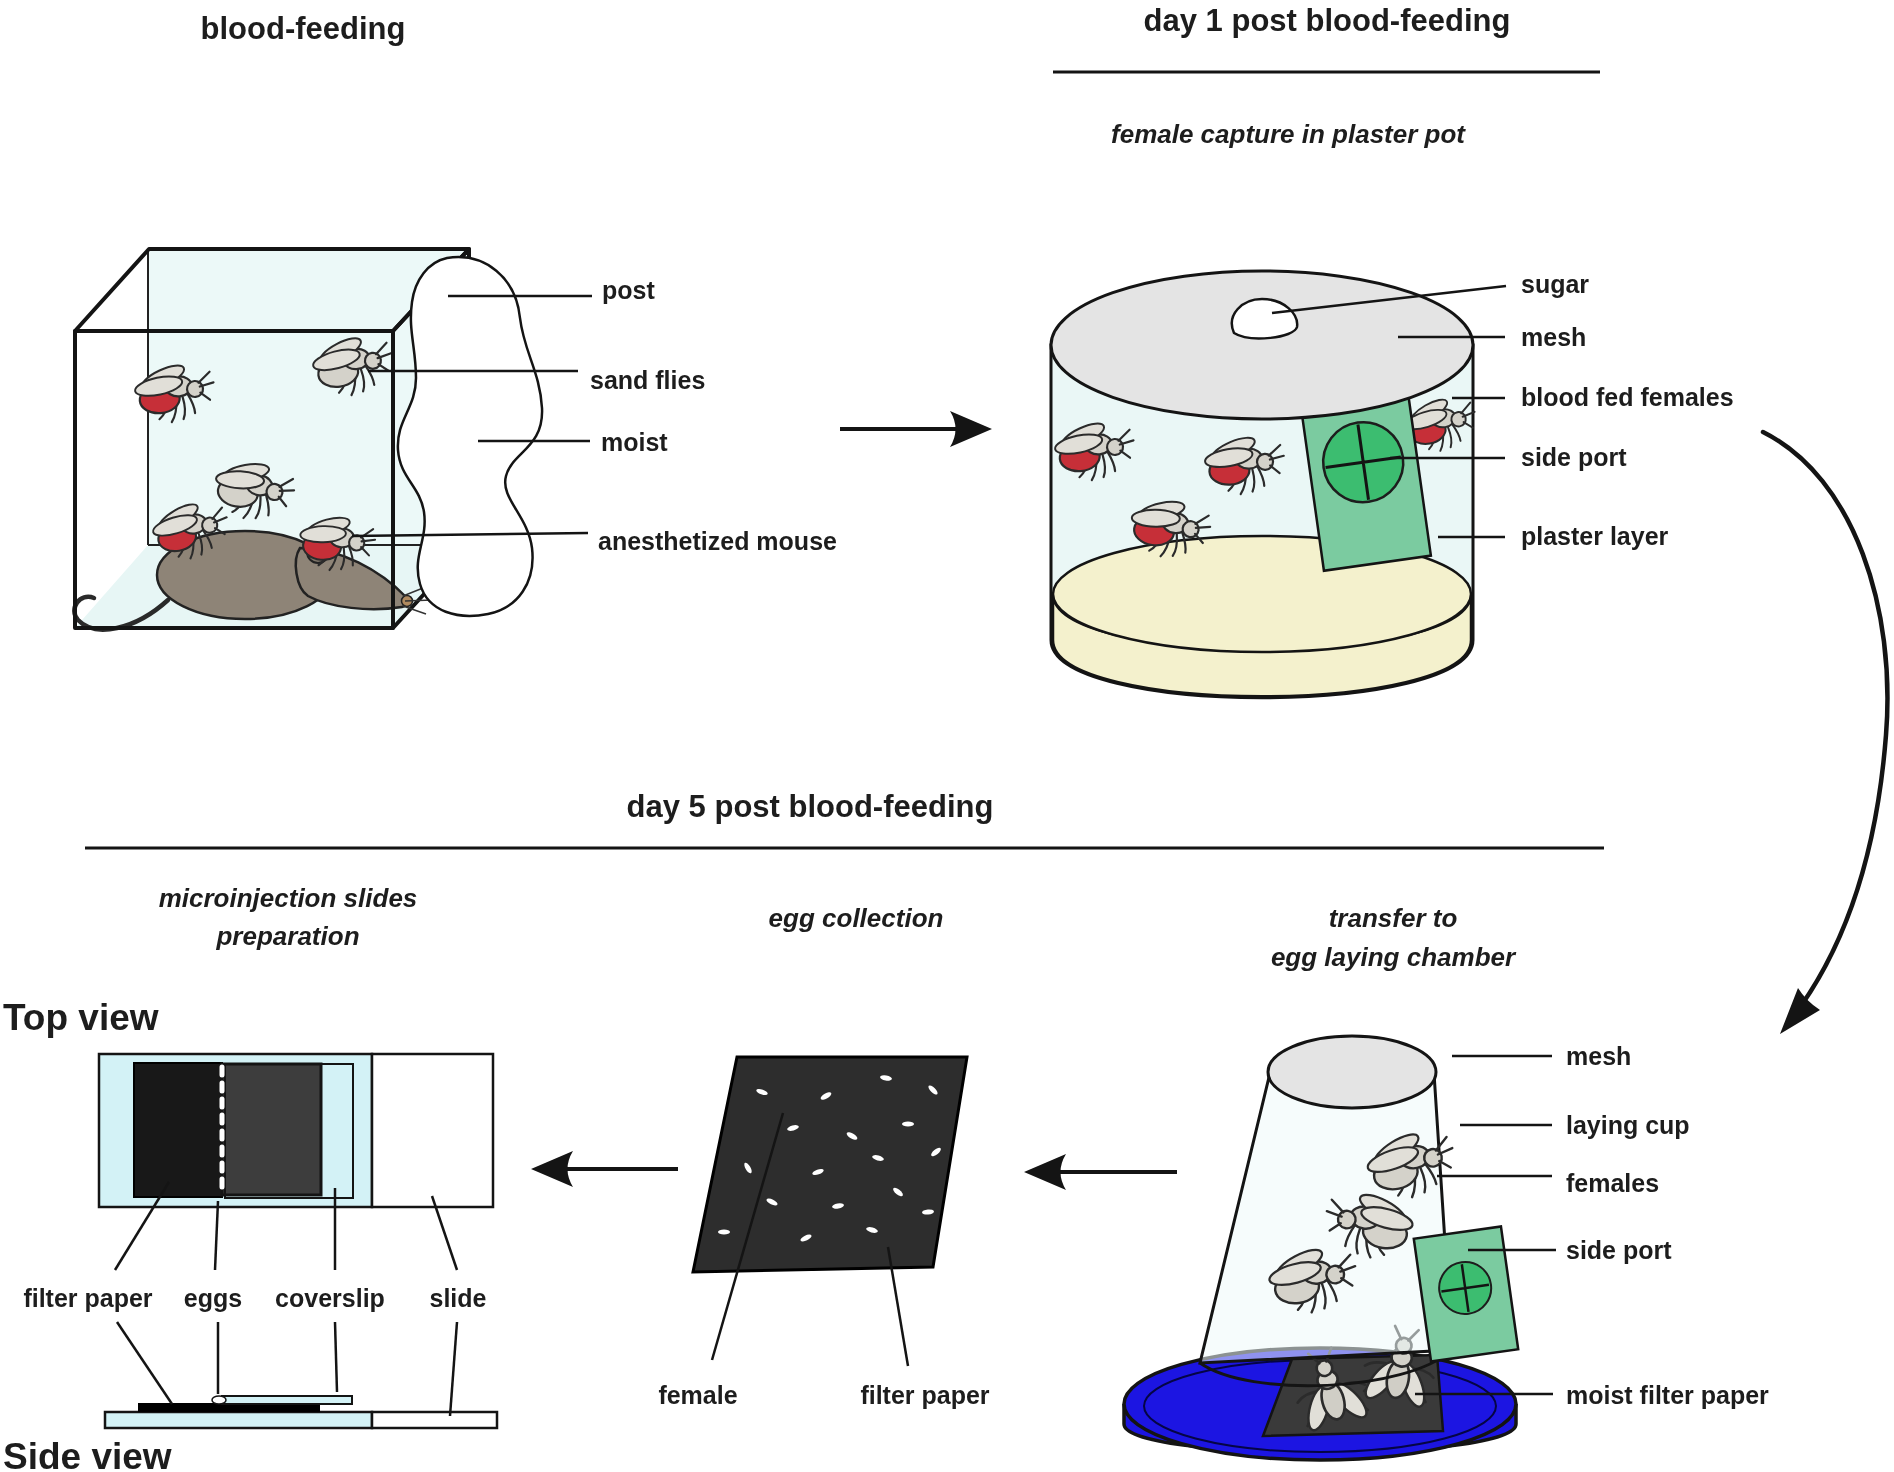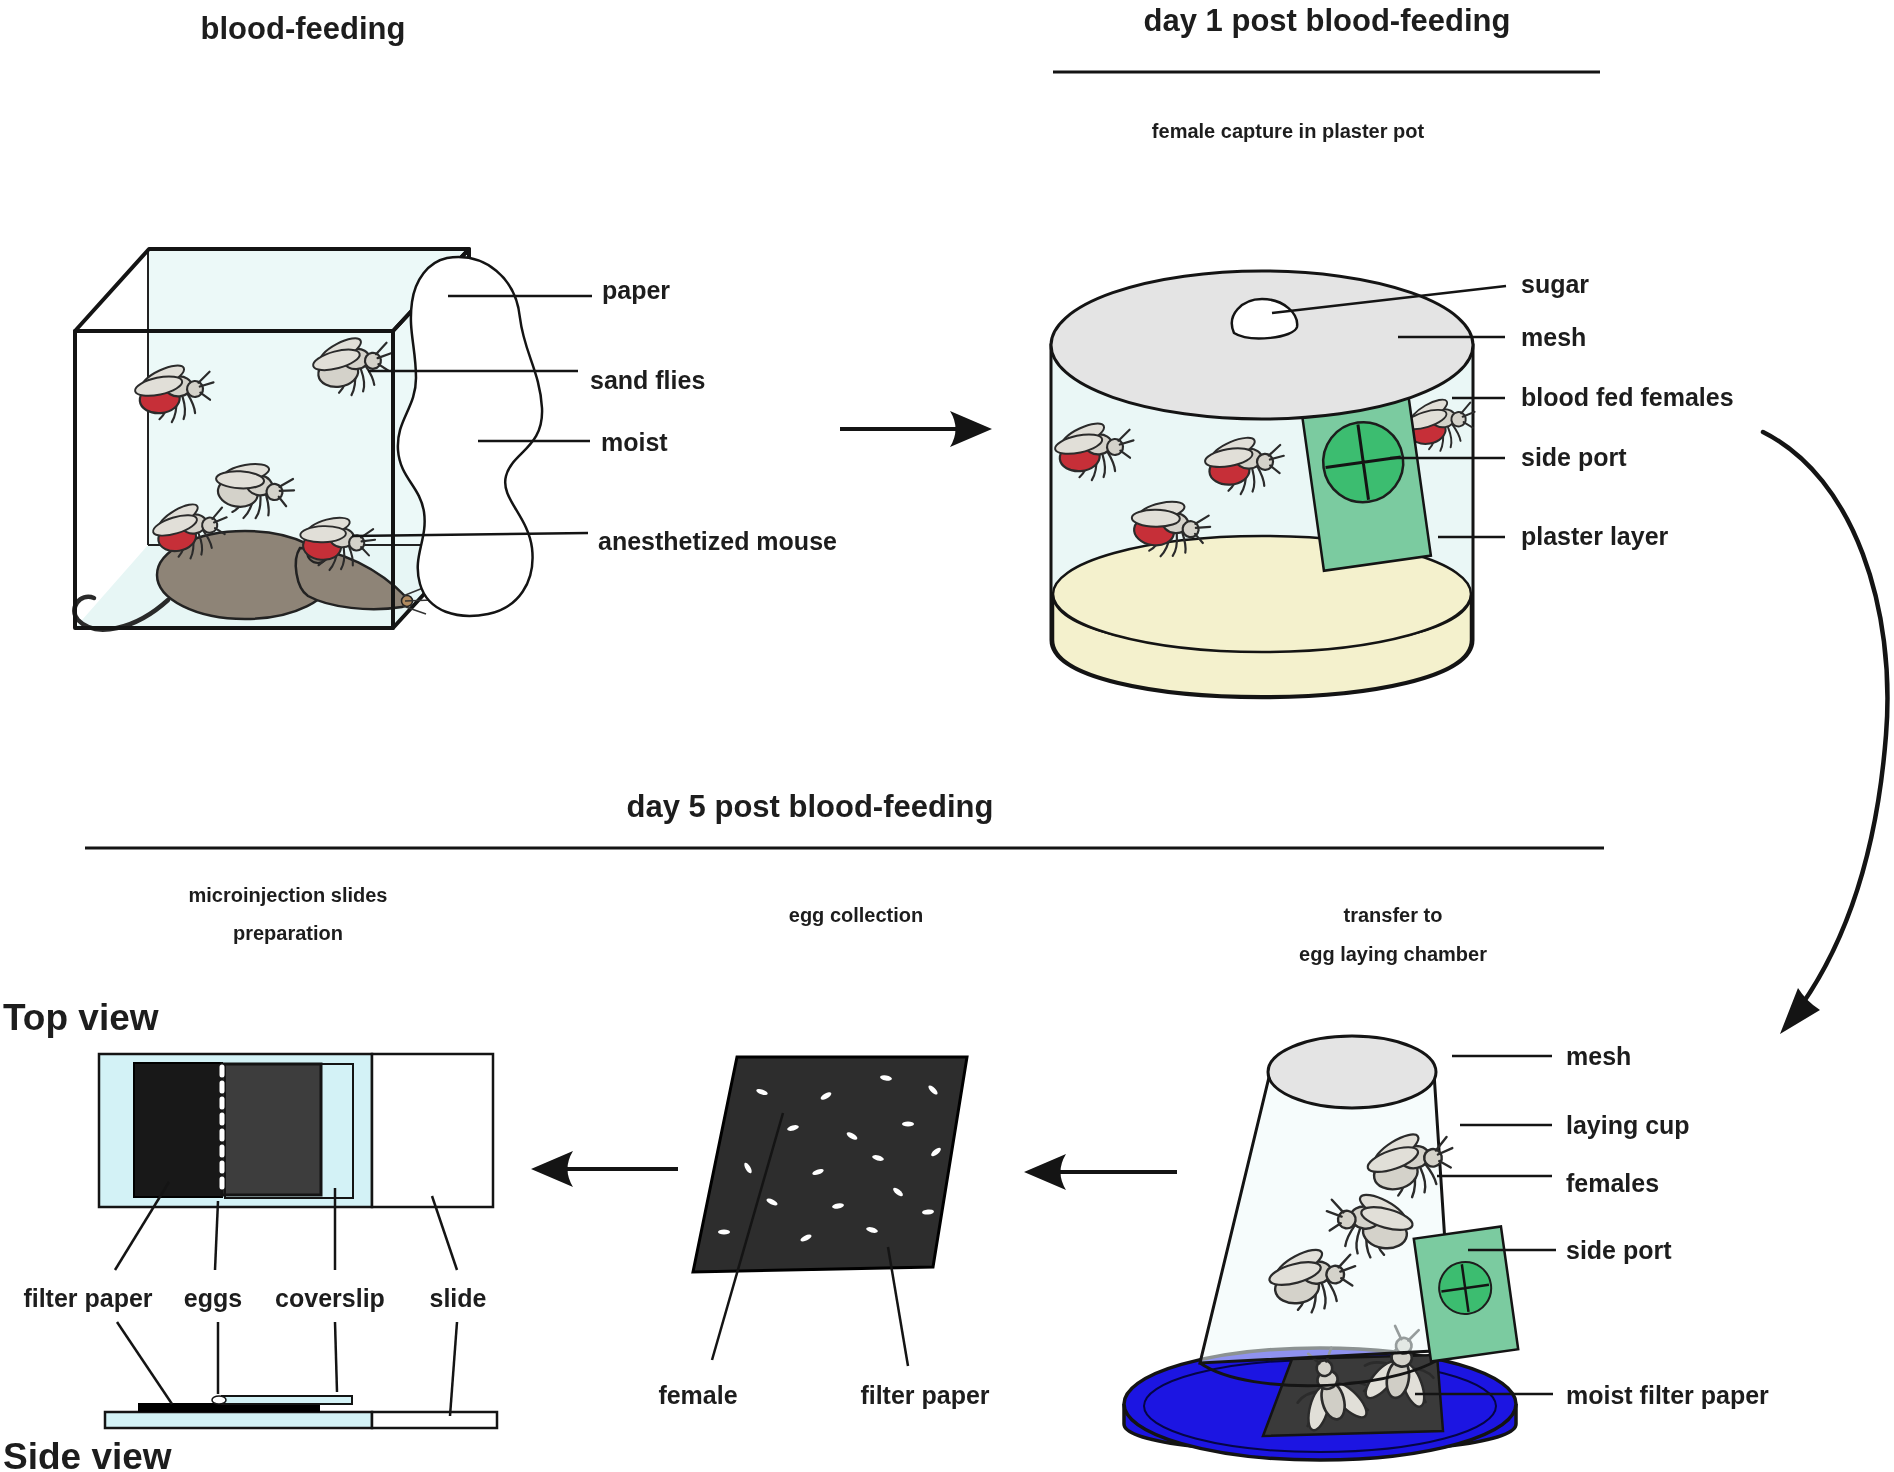--- a/index.html
+++ b/index.html
@@ -1,21 +1,21 @@
 <!DOCTYPE html>
 <html><head>
 <meta charset="utf-8">
 <style>
   html,body{margin:0;padding:0;background:#fff;}
   body{position:relative;width:1894px;height:1472px;overflow:hidden;
        font-family:"Liberation Sans",sans-serif;color:#1d1d1d;}
   svg{position:absolute;left:0;top:0;}
   .t{position:absolute;font-weight:bold;white-space:nowrap;line-height:1.12;}
   .h1{font-size:31px;text-align:center;}
-  .h2{font-size:20px;}
+  .h2{font-size:26px;font-style:italic;}
   .lb{font-size:25px;}
   .vw{font-size:37px;}
   .cx{transform:translateX(-50%);}
   
   .leg{fill:none;stroke:#2b2b2b;stroke-width:2.2;stroke-linecap:round;}
   .bod{fill:#d4d2ca;stroke:#2b2b2b;stroke-width:2.2;}
   .wing{fill:#e1dfd8;stroke:#2b2b2b;stroke-width:2;}
   .abd{stroke:#2b2b2b;stroke-width:2.2;} 
   .ln{stroke:#141414;stroke-width:2.5;}
   .edge{stroke:#141414;stroke-width:4;fill:none;stroke-linejoin:round;}
@@ -222,21 +222,21 @@
 
 <div class="t h2 cx" style="left:288px;top:884px">microinjection slides</div>
 <div class="t h2 cx" style="left:288px;top:922px">preparation</div>
 <div class="t h2 cx" style="left:856px;top:904px">egg collection</div>
 <div class="t h2 cx" style="left:1393px;top:904px">transfer to</div>
 <div class="t h2 cx" style="left:1393px;top:943px">egg laying chamber</div>
 
 <div class="t vw" style="left:3px;top:997px">Top view</div>
 <div class="t vw" style="left:3px;top:1436px">Side view</div>
 
-<div class="t lb" style="left:602px;top:276px">paper</div>
+<div class="t lb" style="left:602px;top:276px">post</div>
 <div class="t lb" style="left:590px;top:366px">sand flies</div>
 <div class="t lb" style="left:601px;top:428px">moist</div>
 <div class="t lb" style="left:598px;top:527px">anesthetized mouse</div>
 
 <div class="t lb" style="left:1521px;top:270px">sugar</div>
 <div class="t lb" style="left:1521px;top:323px">mesh</div>
 <div class="t lb" style="left:1521px;top:383px">blood fed females</div>
 <div class="t lb" style="left:1521px;top:443px">side port</div>
 <div class="t lb" style="left:1521px;top:522px">plaster layer</div>
 

